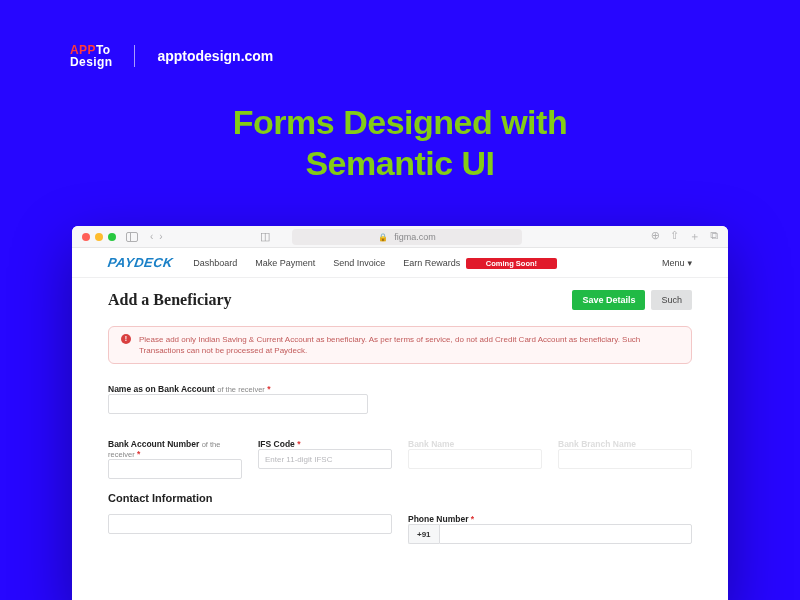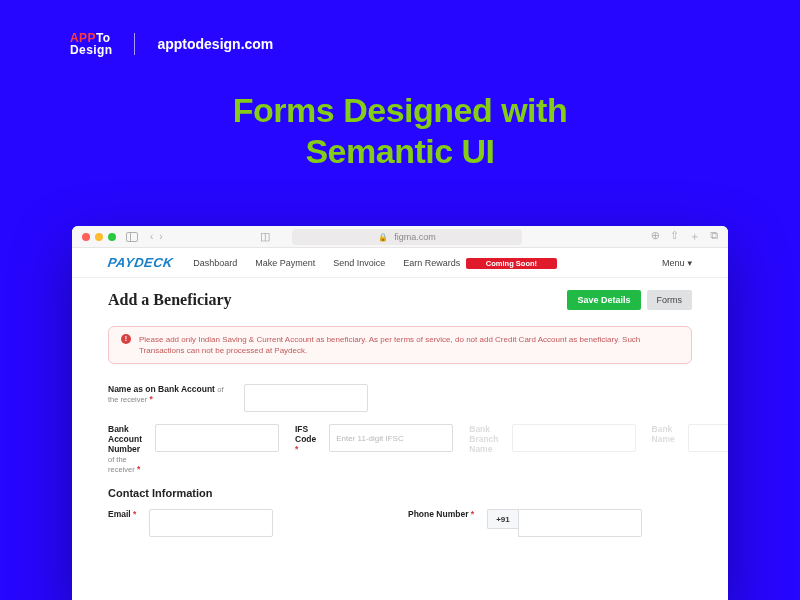--- a/index.html
+++ b/index.html
@@ -3,21 +3,21 @@
 <meta charset="utf-8">
 <style>
   * { margin: 0; padding: 0; box-sizing: border-box; }
   body {
     width: 800px; height: 600px;
     background: #2706ff;
     font-family: -apple-system, BlinkMacSystemFont, "Segoe UI", Helvetica, Arial, sans-serif;
     overflow: hidden;
     position: relative;
   }
-  .topbar { padding: 32px 0 0 70px; display: flex; align-items: center; gap: 22px; }
+  .topbar { padding: 44px 0 0 70px; display: flex; align-items: center; gap: 22px; }
   .logo { line-height: 1; }
   .logo .l1 { font-size: 12px; font-weight: 800; color: #ff3a3a; letter-spacing: 0.4px; }
   .logo .l1 span.to { color: #fff; }
   .logo .l2 { font-size: 12px; font-weight: 800; color: #fff; letter-spacing: 0.4px; }
   .vsep { width: 1px; height: 22px; background: rgba(255,255,255,0.6); }
   .domain { color: #fff; font-size: 14px; font-weight: 600; }
   .hero { margin-top: 34px; text-align: center; }
   .hero h1 { color: #84cc16; font-size: 34px; font-weight: 800; line-height: 1.2; letter-spacing: -0.5px; }
   .browser {
     position: absolute; top: 226px; left: 72px; width: 656px; height: 380px;
@@ -60,34 +60,34 @@
   .btn { font-size: 9px; padding: 5px 10px; border-radius: 2px; cursor:pointer; border:none; }
   .btn.save { background:#21ba45; color:#fff; font-weight:600; }
   .btn.back { background:#e0e1e2; color:#444; }
   .alert {
     margin-top: 16px; background:#fff6f6; border:1px solid #f3c7c7; border-radius:6px;
     padding: 7px 12px; display:flex; gap:8px; align-items:flex-start;
   }
   .alert .ico { width:10px; height:10px; border-radius:50%; background:#d94040; color:#fff; font-size:7px; font-weight:700; text-align:center; line-height:10px; flex:none; position:relative; }
   .alert .msg { color:#c25b5b; font-size:8px; line-height:1.4; }
   .formrow { display:flex; gap:32px; margin-top: 20px; }
-  .field { display:flex; flex-direction:row; gap:13px; }
+  .field { display:flex; flex-direction:column; gap:0; }
   .field.f1 { flex: 0 0 260px; }
   .field.f2 { flex: 1; }
   .lbl { font-size: 8.5px; font-weight:700; color:#222; }
   .lbl .sub { font-weight:400; color:#888; font-size:7.5px; }
   .req { color:#d33; }
-  .inp { height:28px; border:1px solid #dcdde0; border-radius:2px; background:#fff; font-size:8px; padding:0 6px; color:#222; }
+  .inp { height:20px; border:1px solid #dcdde0; border-radius:2px; background:#fff; font-size:8px; padding:0 6px; color:#222; }
   .inp::placeholder { color:#b8b8bc; }
   .inp.ghost { border-color: #eee; color:#ccc; }
   .toggle-row { display:flex; align-items:center; gap:8px; margin-top:2px; }
   .toggle { width:26px; height:14px; background:#e5e5e7; border-radius:14px; position:relative; cursor:pointer; }
   .toggle::after { content:""; position:absolute; left:1px; top:1px; width:12px; height:12px; background:#fff; border-radius:50%; box-shadow:0 1px 2px rgba(0,0,0,0.2); }
   .toggle-label { font-size:8.5px; color:#777; }
-  .formrow2 { display:flex; gap:16px; margin-top:12px; }
+  .formrow2 { display:flex; gap:16px; margin-top:25px; }
   .formrow2 .field { flex:1; }
   .section-title { font-size:11px; font-weight:700; color:#222; margin-top:13px; }
   .formrow3 { display:flex; gap:16px; margin-top:10px; }
   .formrow3 .field { flex:1; }
   .phone-wrap { display:flex; height:20px; }
   .prefix { display:flex; align-items:center; padding:0 8px; background:#f6f7f8; border:1px solid #dcdde0; border-right:none; border-radius:2px 0 0 2px; font-size:8px; font-weight:600; color:#333; }
   .phone-wrap .inp { border-radius:0 2px 2px 0; flex:1; }
   .lbl.ghost { color:#ddd; }
 </style>
 </head>
@@ -150,21 +150,21 @@
         <span>Menu</span>
         <span>▾</span>
       </div>
     </div>
 
     <div class="content">
       <div class="titlebar">
         <h2>Add a Beneficiary</h2>
         <div class="actions">
           <button class="btn save">Save Details</button>
-          <button class="btn back">Forms</button>
+          <button class="btn back">Such</button>
         </div>
       </div>
 
       <div class="alert">
         <div class="ico">!</div>
         <div class="msg">Please add only Indian Saving &amp; Current Account as beneficiary. As per terms of service, do not add Credit Card Account as beneficiary. Such Transactions can not be processed at Paydeck.</div>
       </div>
 
       <div class="formrow">
         <div class="field f1">
@@ -188,36 +188,33 @@
           </div>
           <input class="inp" style="">
         </div>
         <div class="field">
           <div class="lbl">
             <span>IFS Code</span><span class="req"> *</span>
           </div>
           <input class="inp" placeholder="Enter 11-digit IFSC" style="">
         </div>
         <div class="field">
+          <div class="lbl ghost">Bank Name</div>
+          <input class="inp ghost" disabled="" style="">
+        </div>
+        <div class="field">
           <div class="lbl ghost">Bank Branch Name</div>
           <input class="inp ghost" disabled="" style="">
         </div>
-        <div class="field">
-          <div class="lbl ghost">Bank Name</div>
-          <input class="inp ghost" disabled="" style="">
-        </div>
       </div>
 
       <div class="section-title">Contact Information</div>
 
       <div class="formrow3">
         <div class="field">
-          <div class="lbl">
-            <span>Email</span><span class="req"> *</span>
-          </div>
           <input class="inp" style="">
         </div>
         <div class="field">
           <div class="lbl">
             <span>Phone Number</span><span class="req"> *</span>
           </div>
           <div class="phone-wrap">
             <div class="prefix">+91</div>
             <input class="inp" style="">
           </div>

